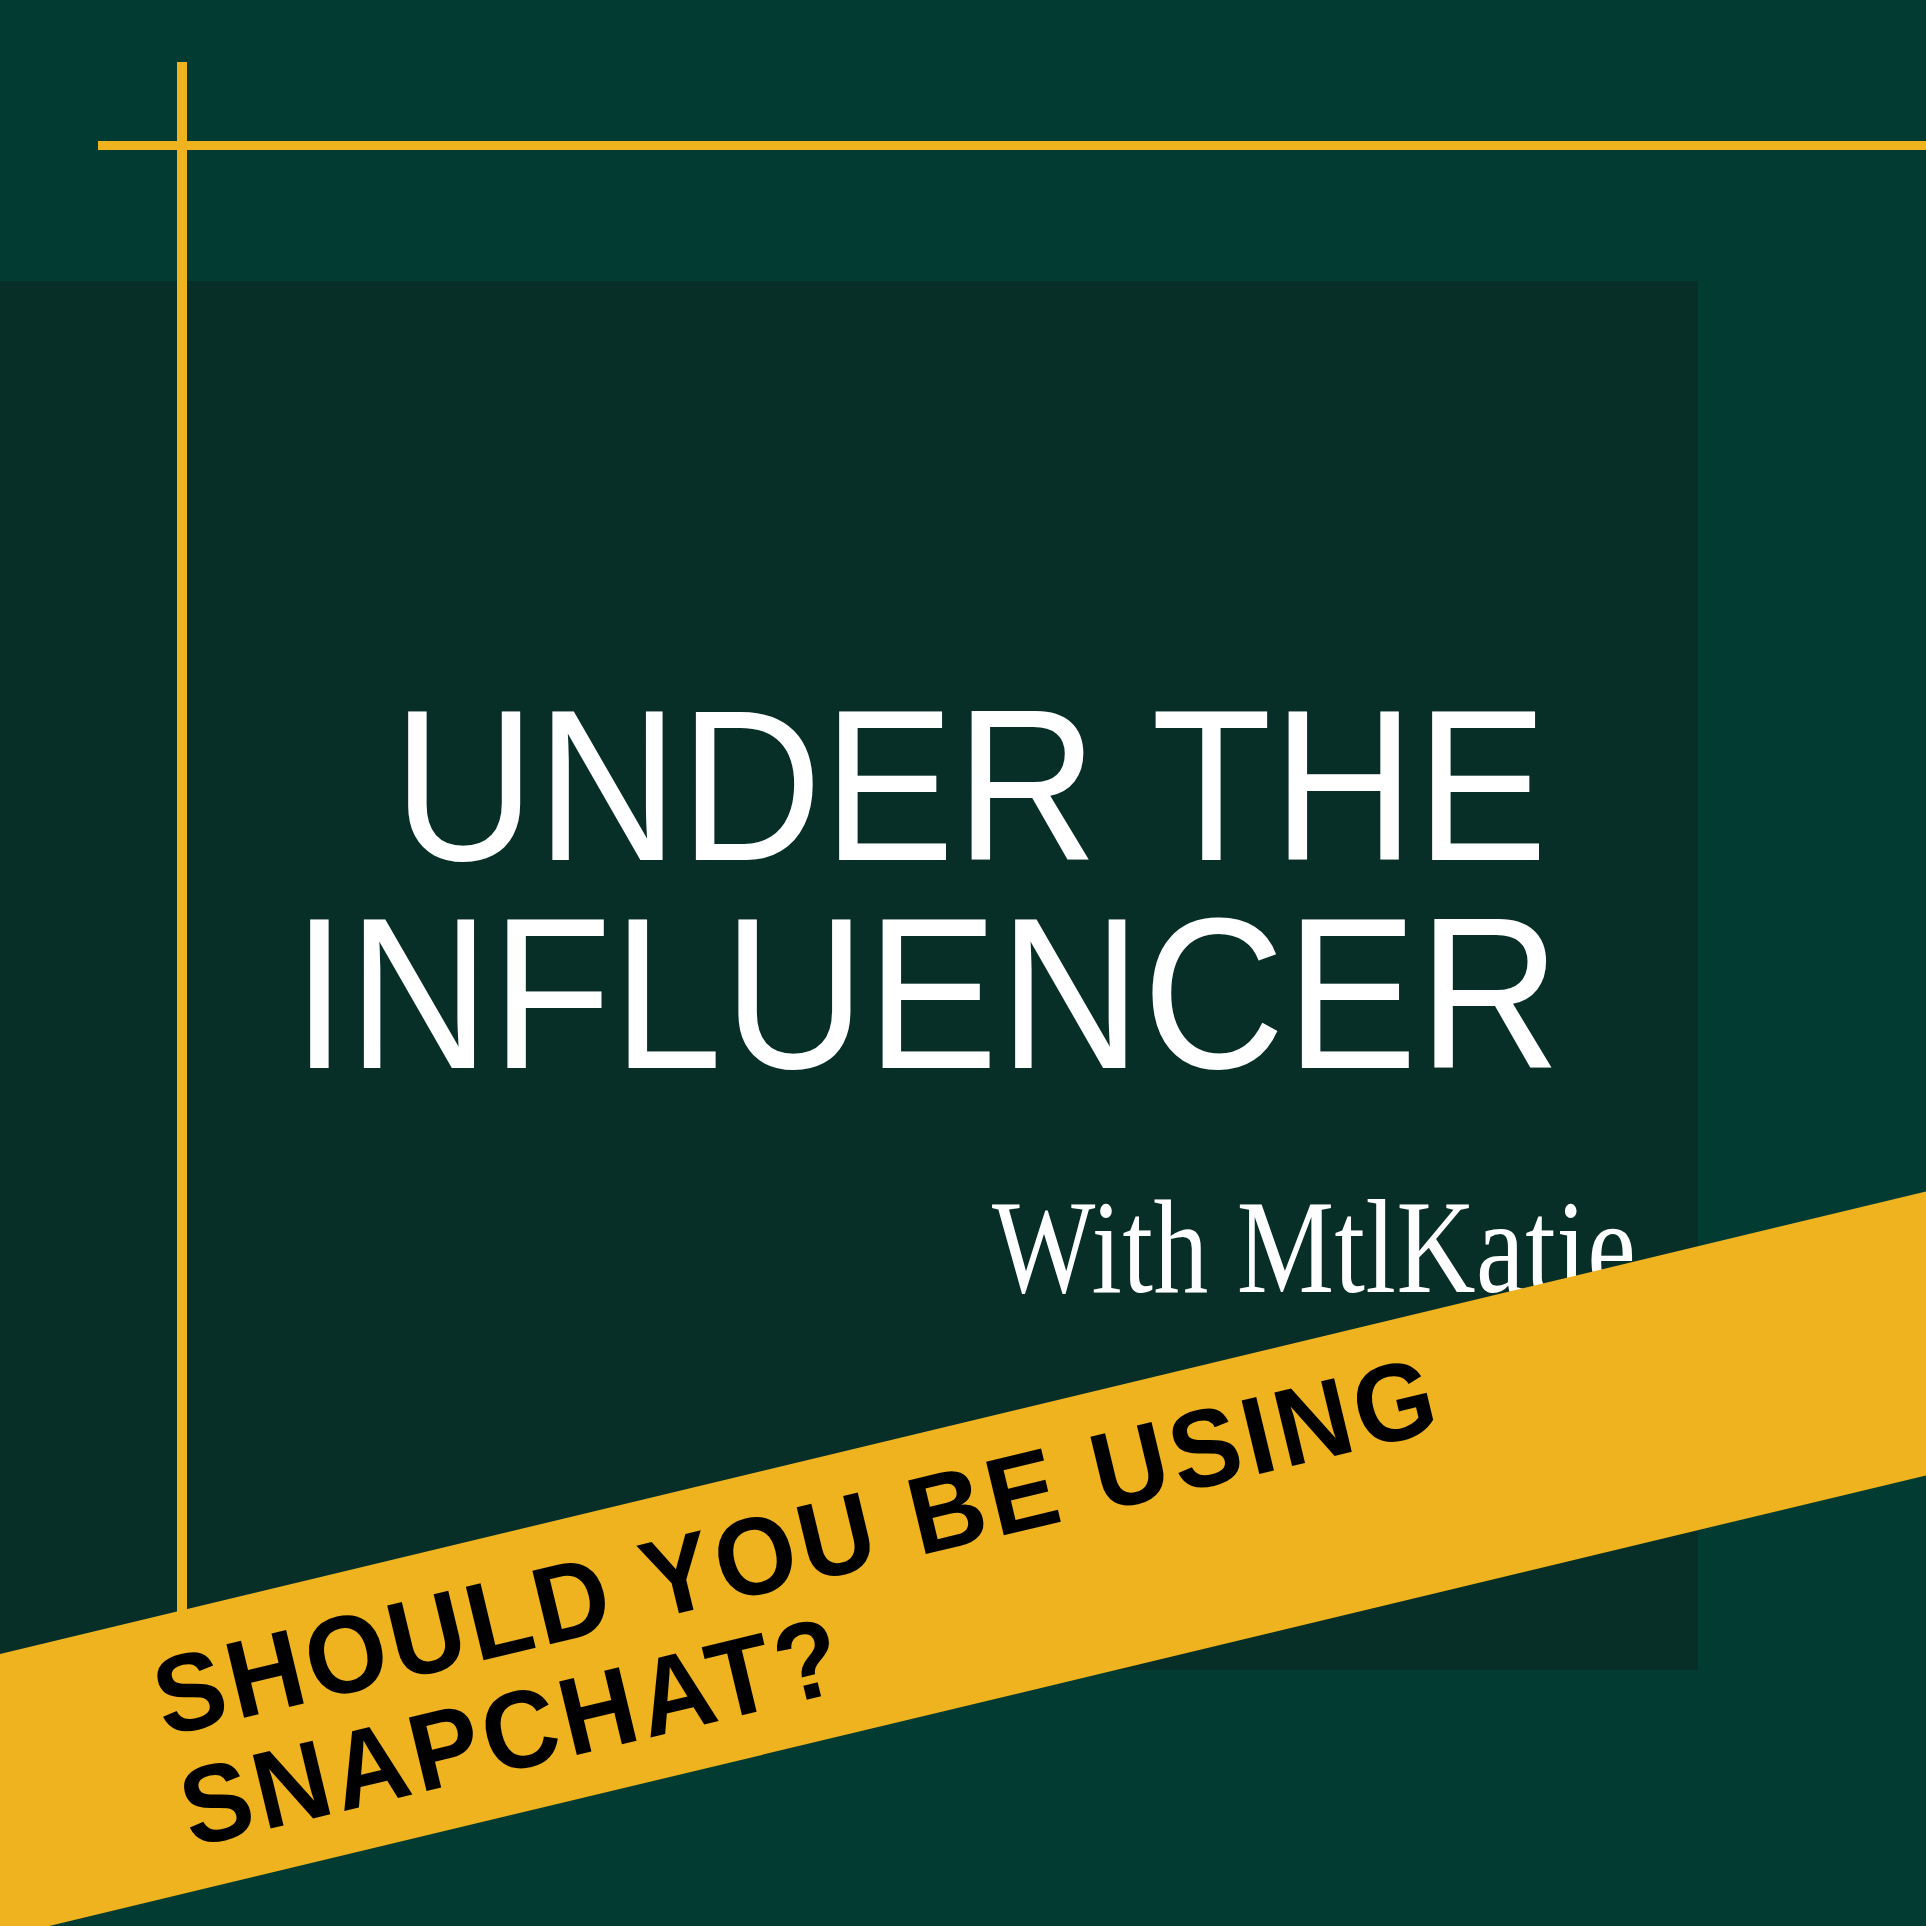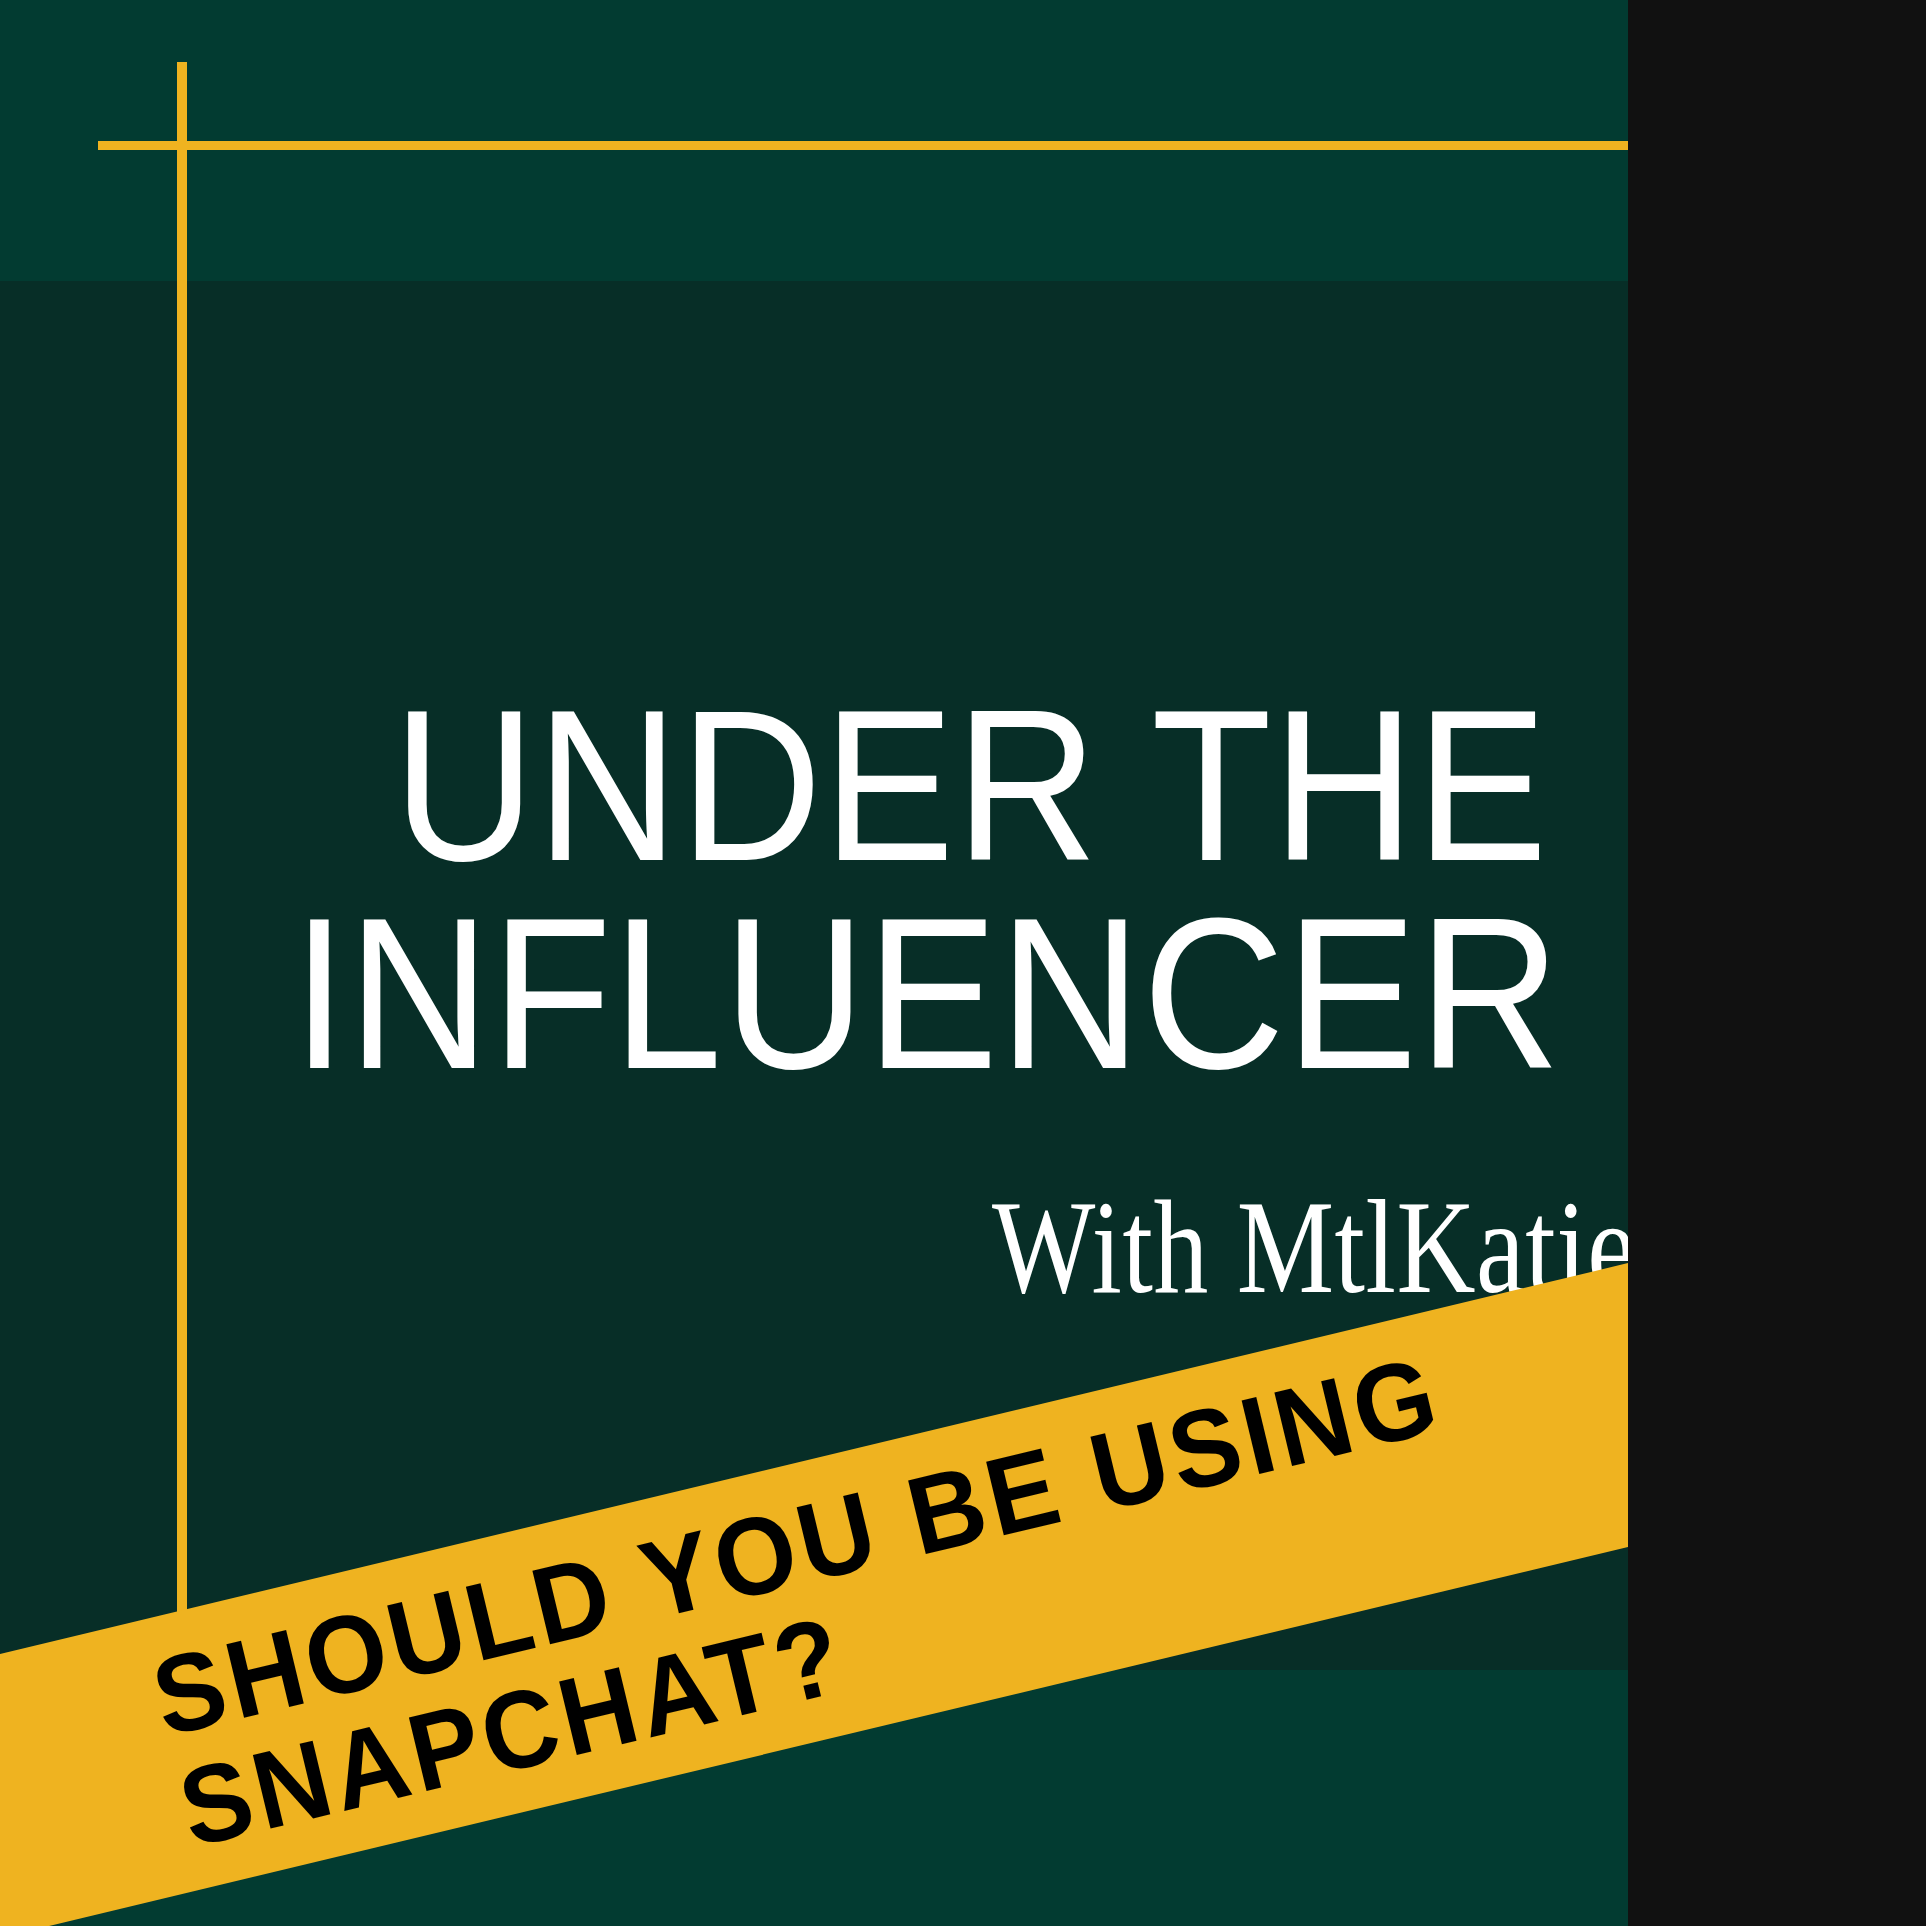--- a/index.html
+++ b/index.html
@@ -3,21 +3,21 @@
 <meta charset="utf-8">
 <title>Under the Influencer — Podcast Cover</title>
 <style>
   html, body {
     margin: 0;
     padding: 0;
     background: #111;
   }
   #cover {
     position: relative;
-    width: 1628px;
+    width: 1926px;
     height: 1926px;
     overflow: hidden;
     background: #023B31;           
     font-family: "Liberation Sans", sans-serif;
   }
 
   
   .inner-panel {
     position: absolute;
     left: 0;

